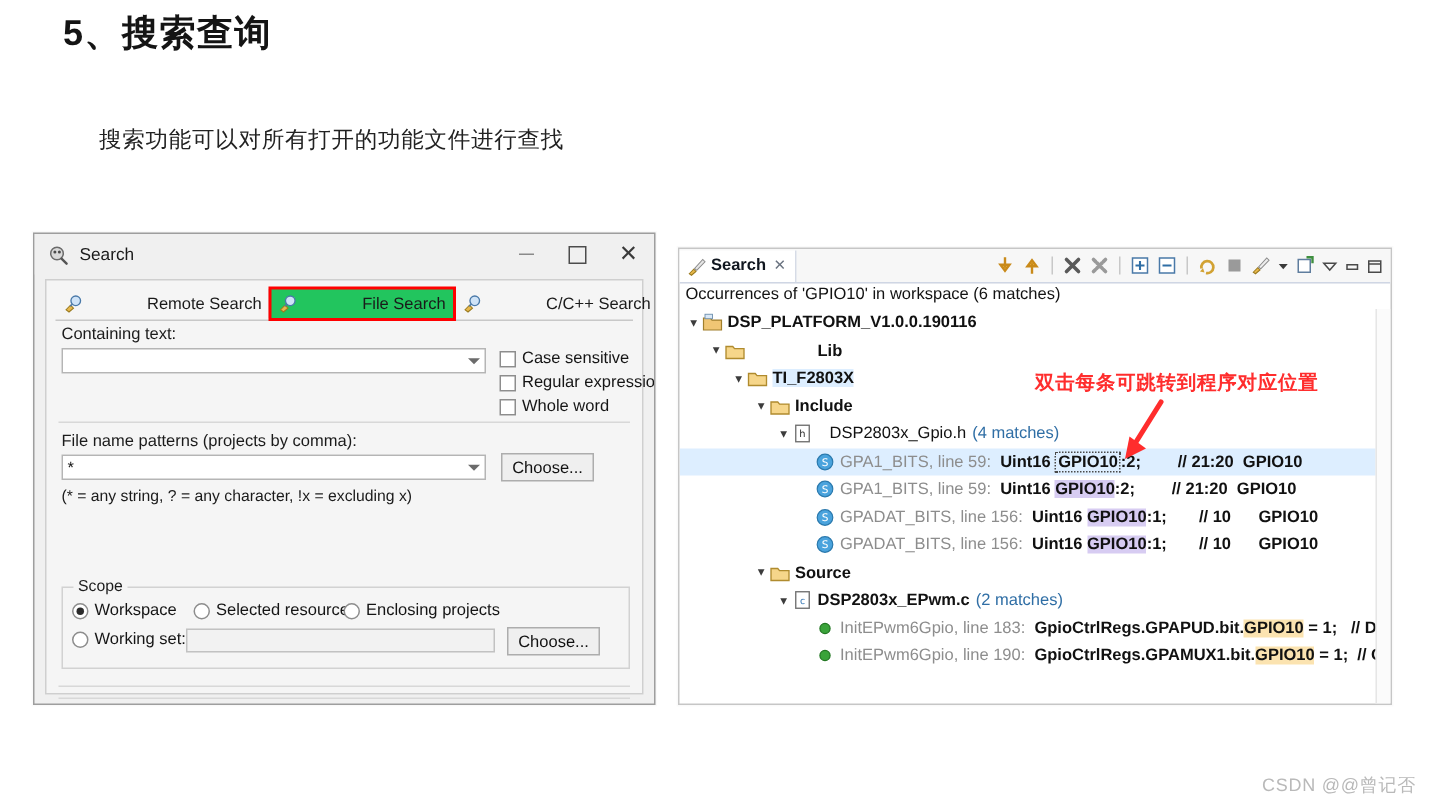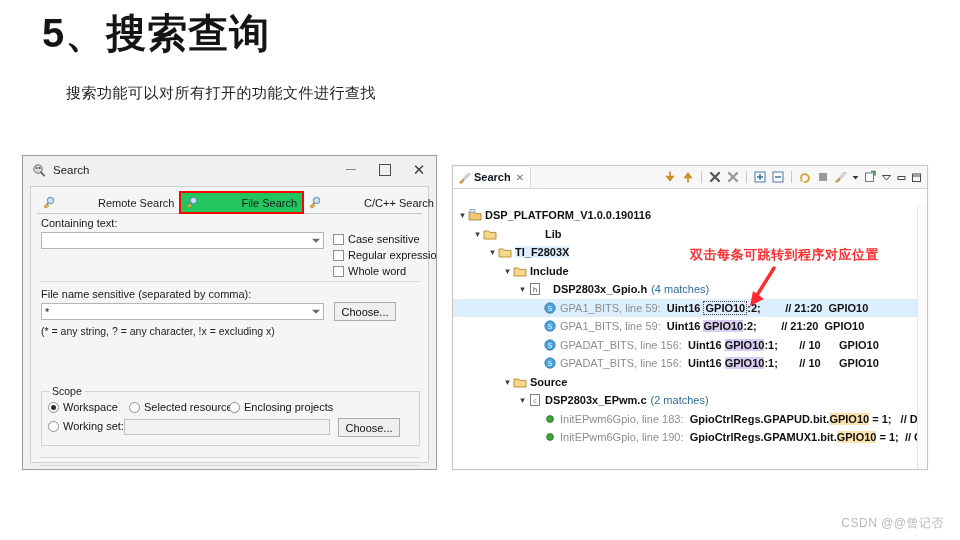--- a/index.html
+++ b/index.html
@@ -4,21 +4,21 @@
 <style>
   html,body{margin:0;padding:0;}
   body{
     width:960px;height:540px;background:#ffffff;
     font-family:"Liberation Sans","DejaVu Sans",sans-serif;
     position:relative;overflow:hidden;
   }
   
   .slide-title{
     position:absolute;left:42px;top:6px;
-    font-size:40px;font-weight:bold;color:#141414;
+    font-size:24px;font-weight:bold;color:#141414;
     letter-spacing:1px;
   }
   .slide-sub{
     position:absolute;left:66px;top:84px;
     font-size:15px;color:#222;letter-spacing:.5px;
   }
   .watermark{
     position:absolute;right:16px;bottom:8px;
     font-size:12px;color:#b9b9b9;letter-spacing:.5px;
   }
@@ -264,21 +264,21 @@
         <span class="box"></span>
         <span>Regular expression</span>
       </div>
       <div class="chk" style="position:absolute;left:296px;top:50px;">
         <span class="box"></span>
         <span>Whole word</span>
       </div>
 
       <div class="sep" style="left:2px;top:66px;width:381px;"></div>
 
-      <div class="lbl" style="position:absolute;left:4px;top:73px;">File name sensitive (separated by comma):</div>
+      <div class="lbl" style="position:absolute;left:4px;top:73px;">File name patterns (projects by comma):</div>
       <div class="combo" style="left:4px;top:88px;width:283px;position:absolute;">
         <span>*</span>
         <span class="arrow"></span>
       </div>
       <div class="btn" style="position:absolute;left:297px;top:87px;width:62px;">Choose...</div>
       <div class="hint" style="position:absolute;left:4px;top:110px;">(* = any string, ? = any character, !x = excluding x)</div>
 
 
       <div class="group" style="left:4px;top:176px;width:377px;height:53px;">
         <span class="group-title">Scope</span>
@@ -400,20 +400,21 @@
       </span>
       <span class="tbi" style="width:13px">
         <svg width="11" height="11" viewBox="0 0 11 11">
             <rect x="1.5" y="2" width="8" height="7.5" fill="none" stroke="#4a4a4a"></rect>
             <path d="M1.5 4 h8" stroke="#4a4a4a"></path>
           </svg>
       </span>
     </div>
   </div>
 
+  <div class="summary">Occurrences of 'GPIO10' in workspace (6 matches)</div>
 
   <div class="tree" id="result-tree">
       <div class="trow" style="padding-left: 4px;">
         <span class="twist">▾</span>
         <span class="ticon"><svg width="14" height="14" viewBox="0 0 14 14">
             <path d="M1 4 h4.5 l1.2 1.4 H13 V12 H1 Z" fill="#f0c674" stroke="#a07f2c" stroke-width=".8"></path>
             <rect x="2" y="1.5" width="5" height="3" fill="#d9e8f7" stroke="#6c8ead" stroke-width=".6"></rect>
           </svg></span>
         <span style="font-weight: bold;">DSP_PLATFORM_V1.0.0.190116</span>
       </div>
@@ -437,21 +438,21 @@
             <path d="M1 4 h4.5 l1.2 1.4 H13 V12 H1 Z" fill="#f6d68a" stroke="#b08b2e" stroke-width=".9"></path>
           </svg></span>
         <span style="font-weight: bold;">Include</span>
       </div>
       <div class="trow" style="padding-left: 64px;">
         <span class="twist">▾</span>
         <span class="ticon"><svg width="14" height="14" viewBox="0 0 14 14">
             <rect x="2.5" y="1.5" width="9" height="11" fill="#fff" stroke="#6f6f6f" stroke-width=".9"></rect>
             <text x="7" y="9.6" font-size="6.6" text-anchor="middle" fill="#2c2c2c" font-family="DejaVu Sans">h</text>
           </svg></span>
-        <span style="font-weight: bold; padding-left: 8px;">DSP2803x_Gpio.h</span>
+        <span style="font-weight: normal; padding-left: 8px;">DSP2803x_Gpio.h</span>
         <span class="matchcount">(4 matches)</span>
       </div>
       <div class="trow sel" style="padding-left: 79px;">
         <span class="twist"></span>
         <span class="ticon"><svg width="14" height="14" viewBox="0 0 14 14">
             <circle cx="7" cy="7" r="5.2" fill="#4aa3dd" stroke="#2a79ad" stroke-width=".8"></circle>
             <text x="7" y="9.6" font-size="7" text-anchor="middle" fill="#fff" font-family="DejaVu Sans">S</text>
           </svg></span>
         <span class="muted" style="white-space: pre;">GPA1_BITS, line 59:  </span>
         <span class="bold" style="white-space: pre;">Uint16 </span>

